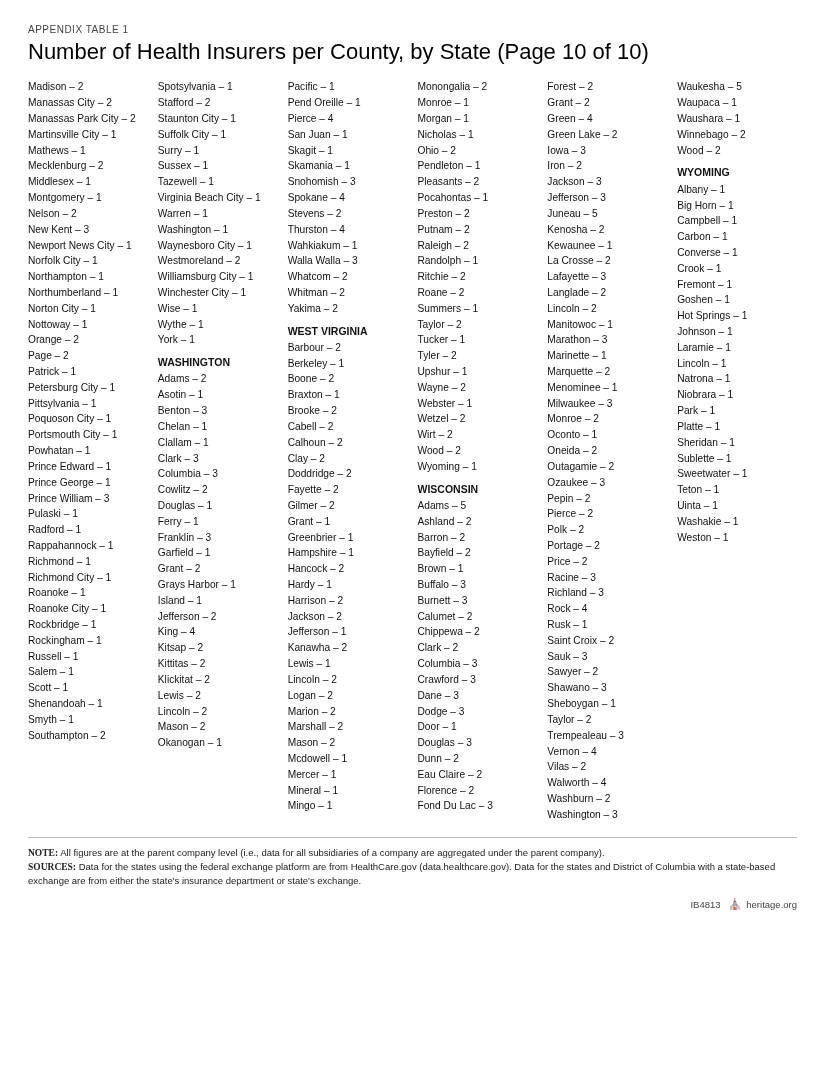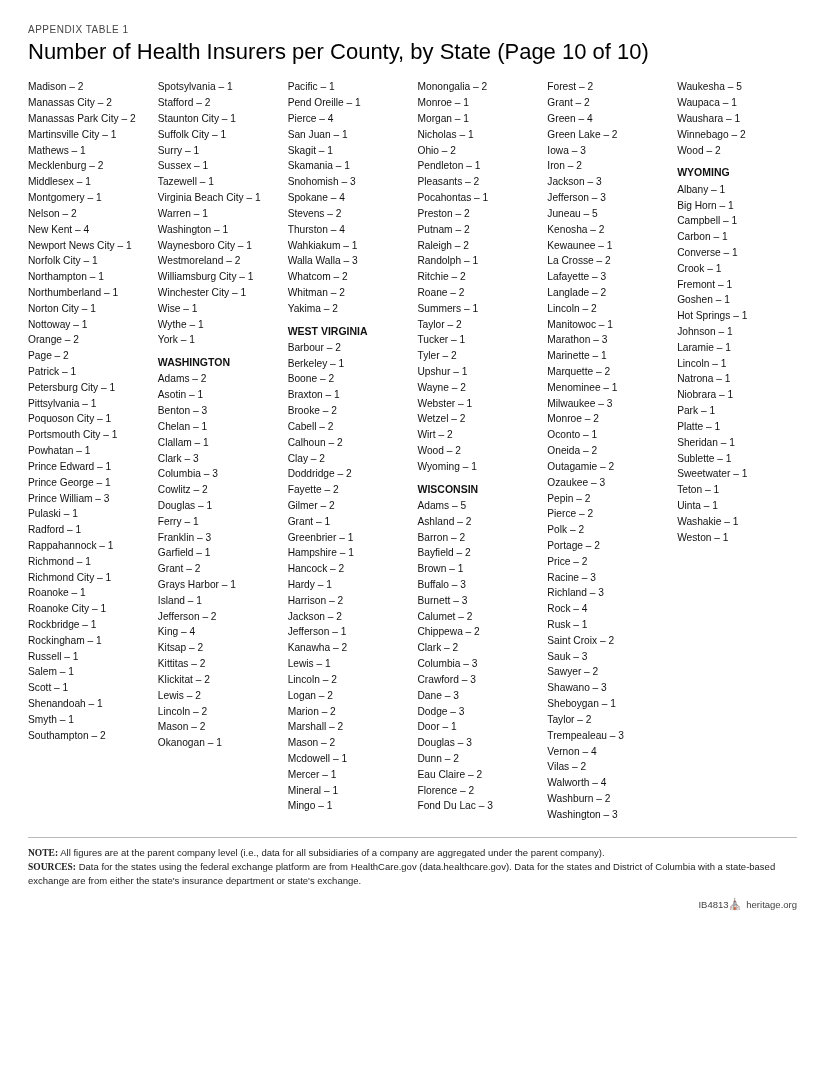--- a/index.html
+++ b/index.html
@@ -64,20 +64,21 @@
     .footer-note b { font-weight: bold; font-family: Liberation Serif, serif; }
     .footer-bottom {
       display: flex;
       justify-content: flex-end;
       align-items: center;
       margin-top: 10px;
       font-size: 9.5px;
       color: #444;
     }
     .footer-bottom .ib-num {
+      margin-right: 8px;
     }
     .footer-bottom .heritage {
       display: flex;
       align-items: center;
       gap: 4px;
     }
   </style>
 </head>
 <body>
 
@@ -88,21 +89,21 @@
 <div class="col">
       <div class="county-item">Madison – 2</div>
       <div class="county-item">Manassas City – 2</div>
       <div class="county-item">Manassas Park City – 2</div>
       <div class="county-item">Martinsville City – 1</div>
       <div class="county-item">Mathews – 1</div>
       <div class="county-item">Mecklenburg – 2</div>
       <div class="county-item">Middlesex – 1</div>
       <div class="county-item">Montgomery – 1</div>
       <div class="county-item">Nelson – 2</div>
-      <div class="county-item">New Kent – 4</div>
+      <div class="county-item">New Kent – 3</div>
       <div class="county-item">Newport News City – 1</div>
       <div class="county-item">Norfolk City – 1</div>
       <div class="county-item">Northampton – 1</div>
       <div class="county-item">Northumberland – 1</div>
       <div class="county-item">Norton City – 1</div>
       <div class="county-item">Nottoway – 1</div>
       <div class="county-item">Orange – 2</div>
       <div class="county-item">Page – 2</div>
       <div class="county-item">Patrick – 1</div>
       <div class="county-item">Petersburg City – 1</div>

